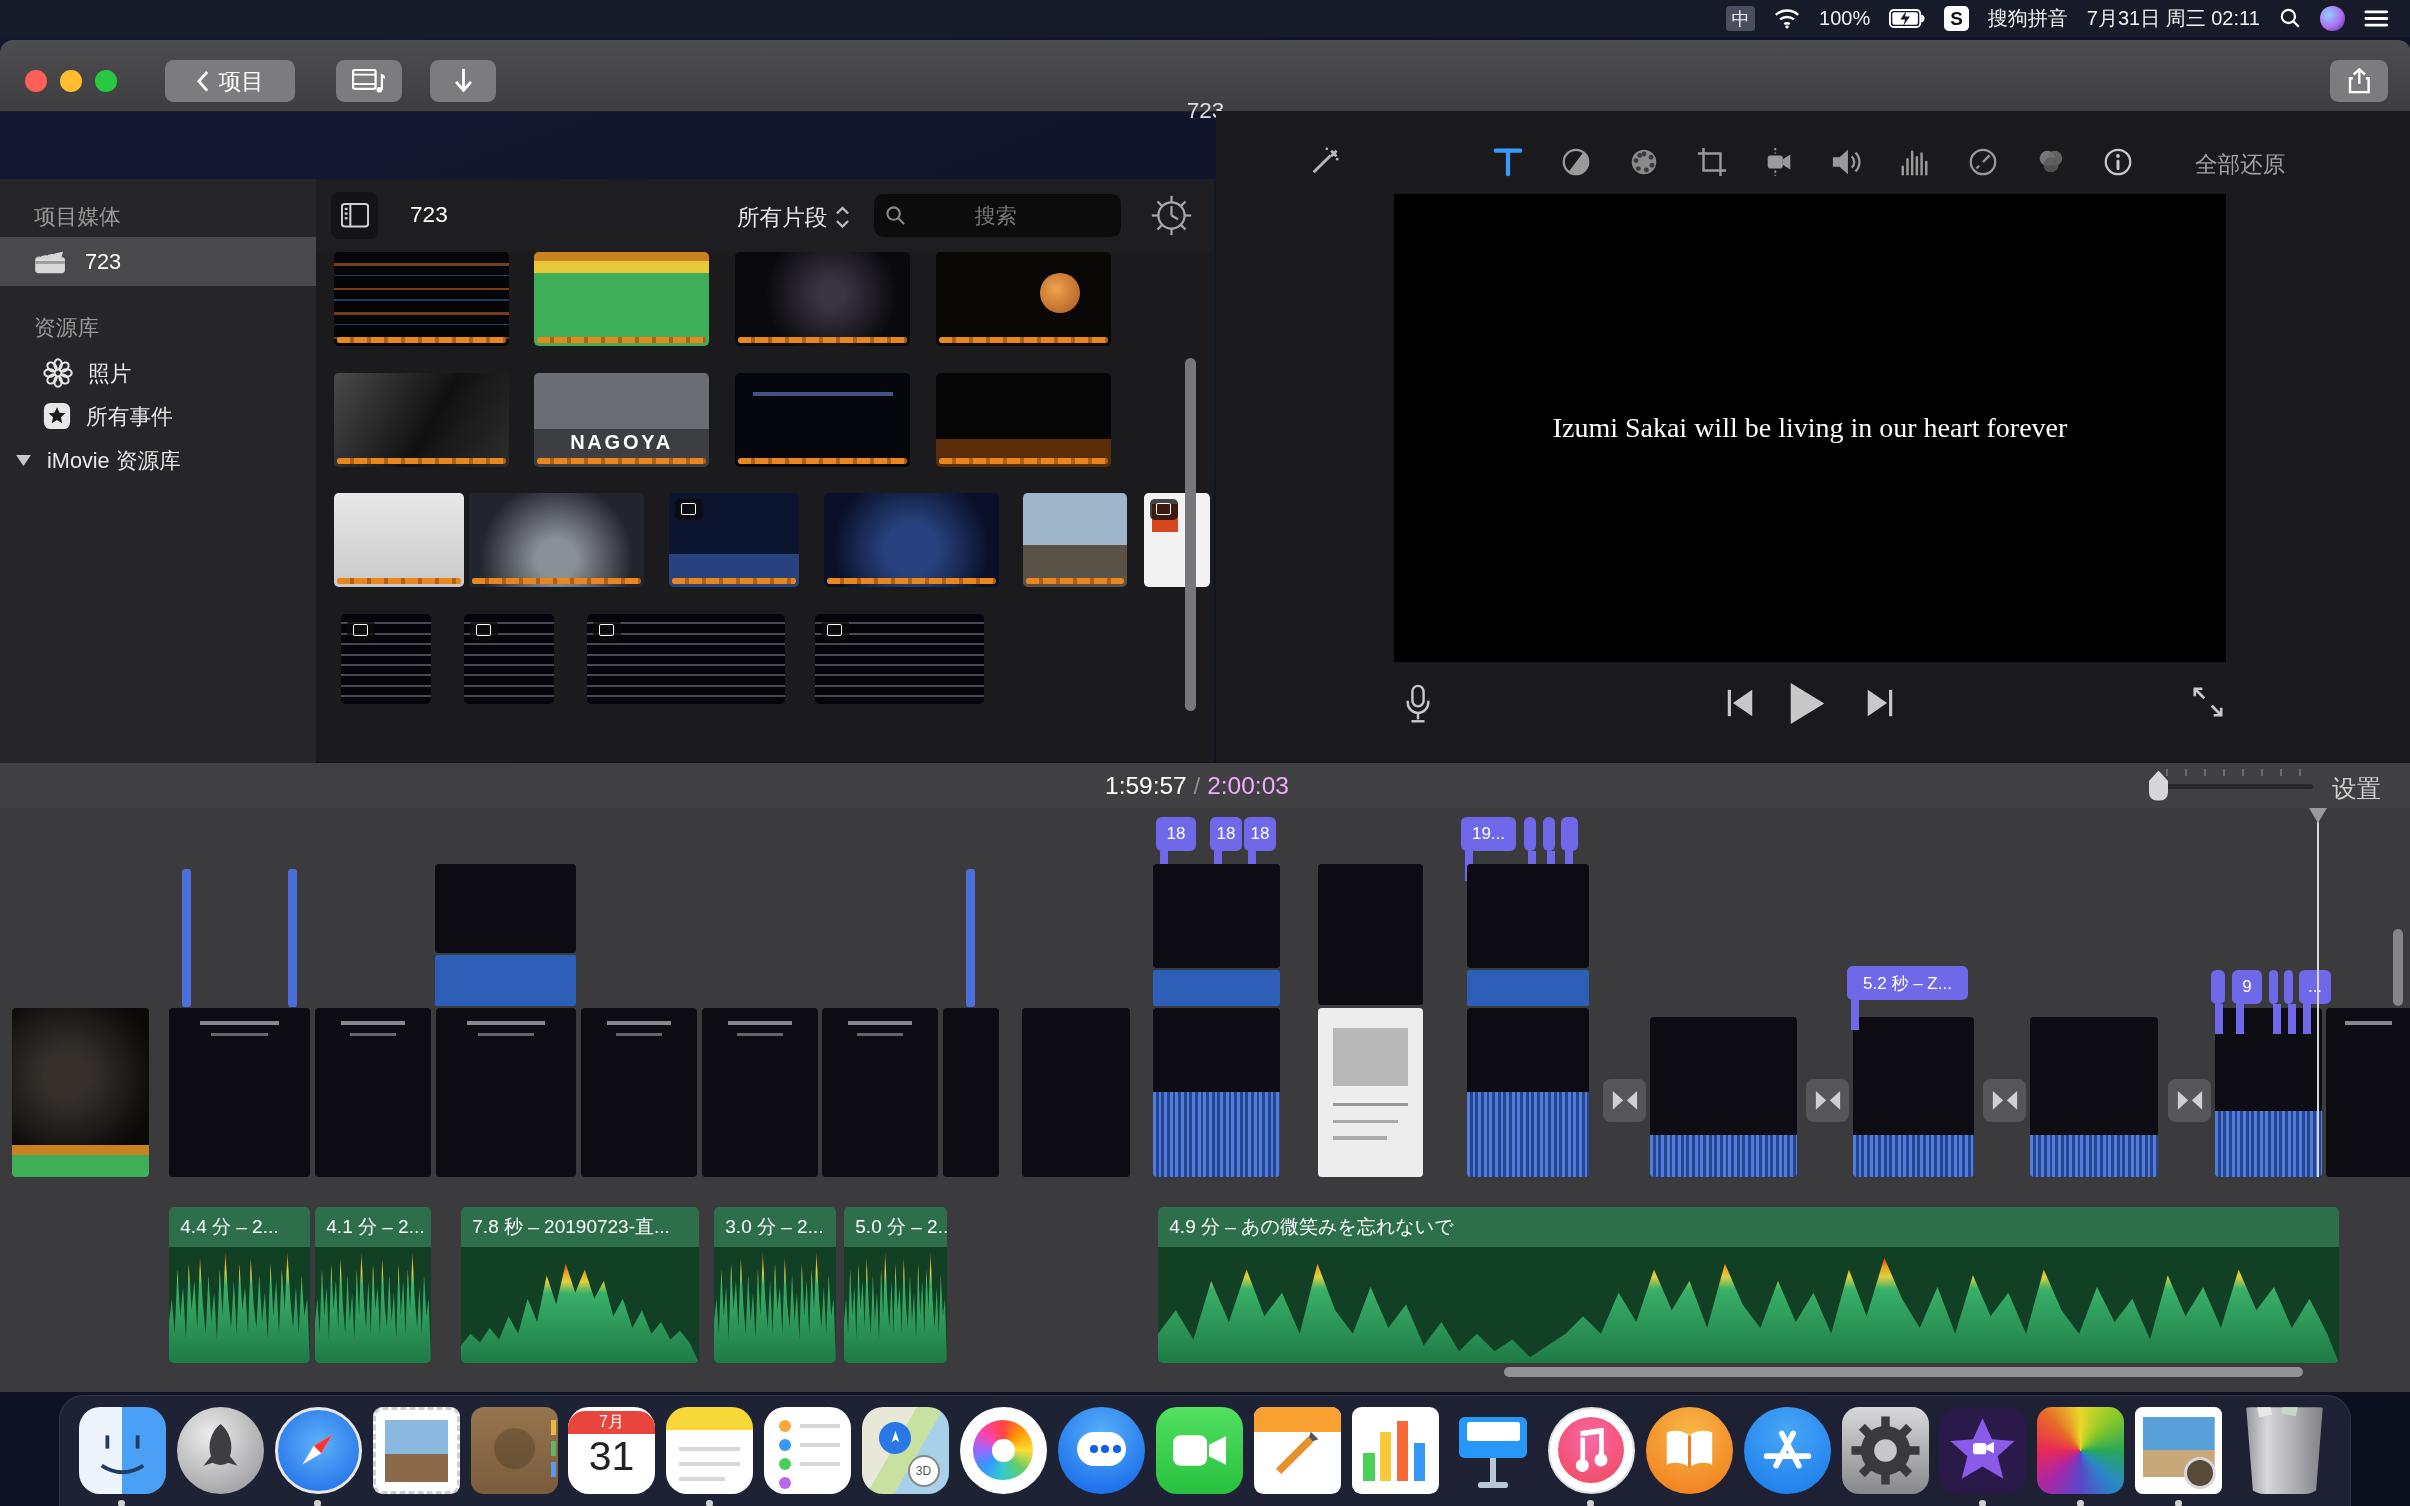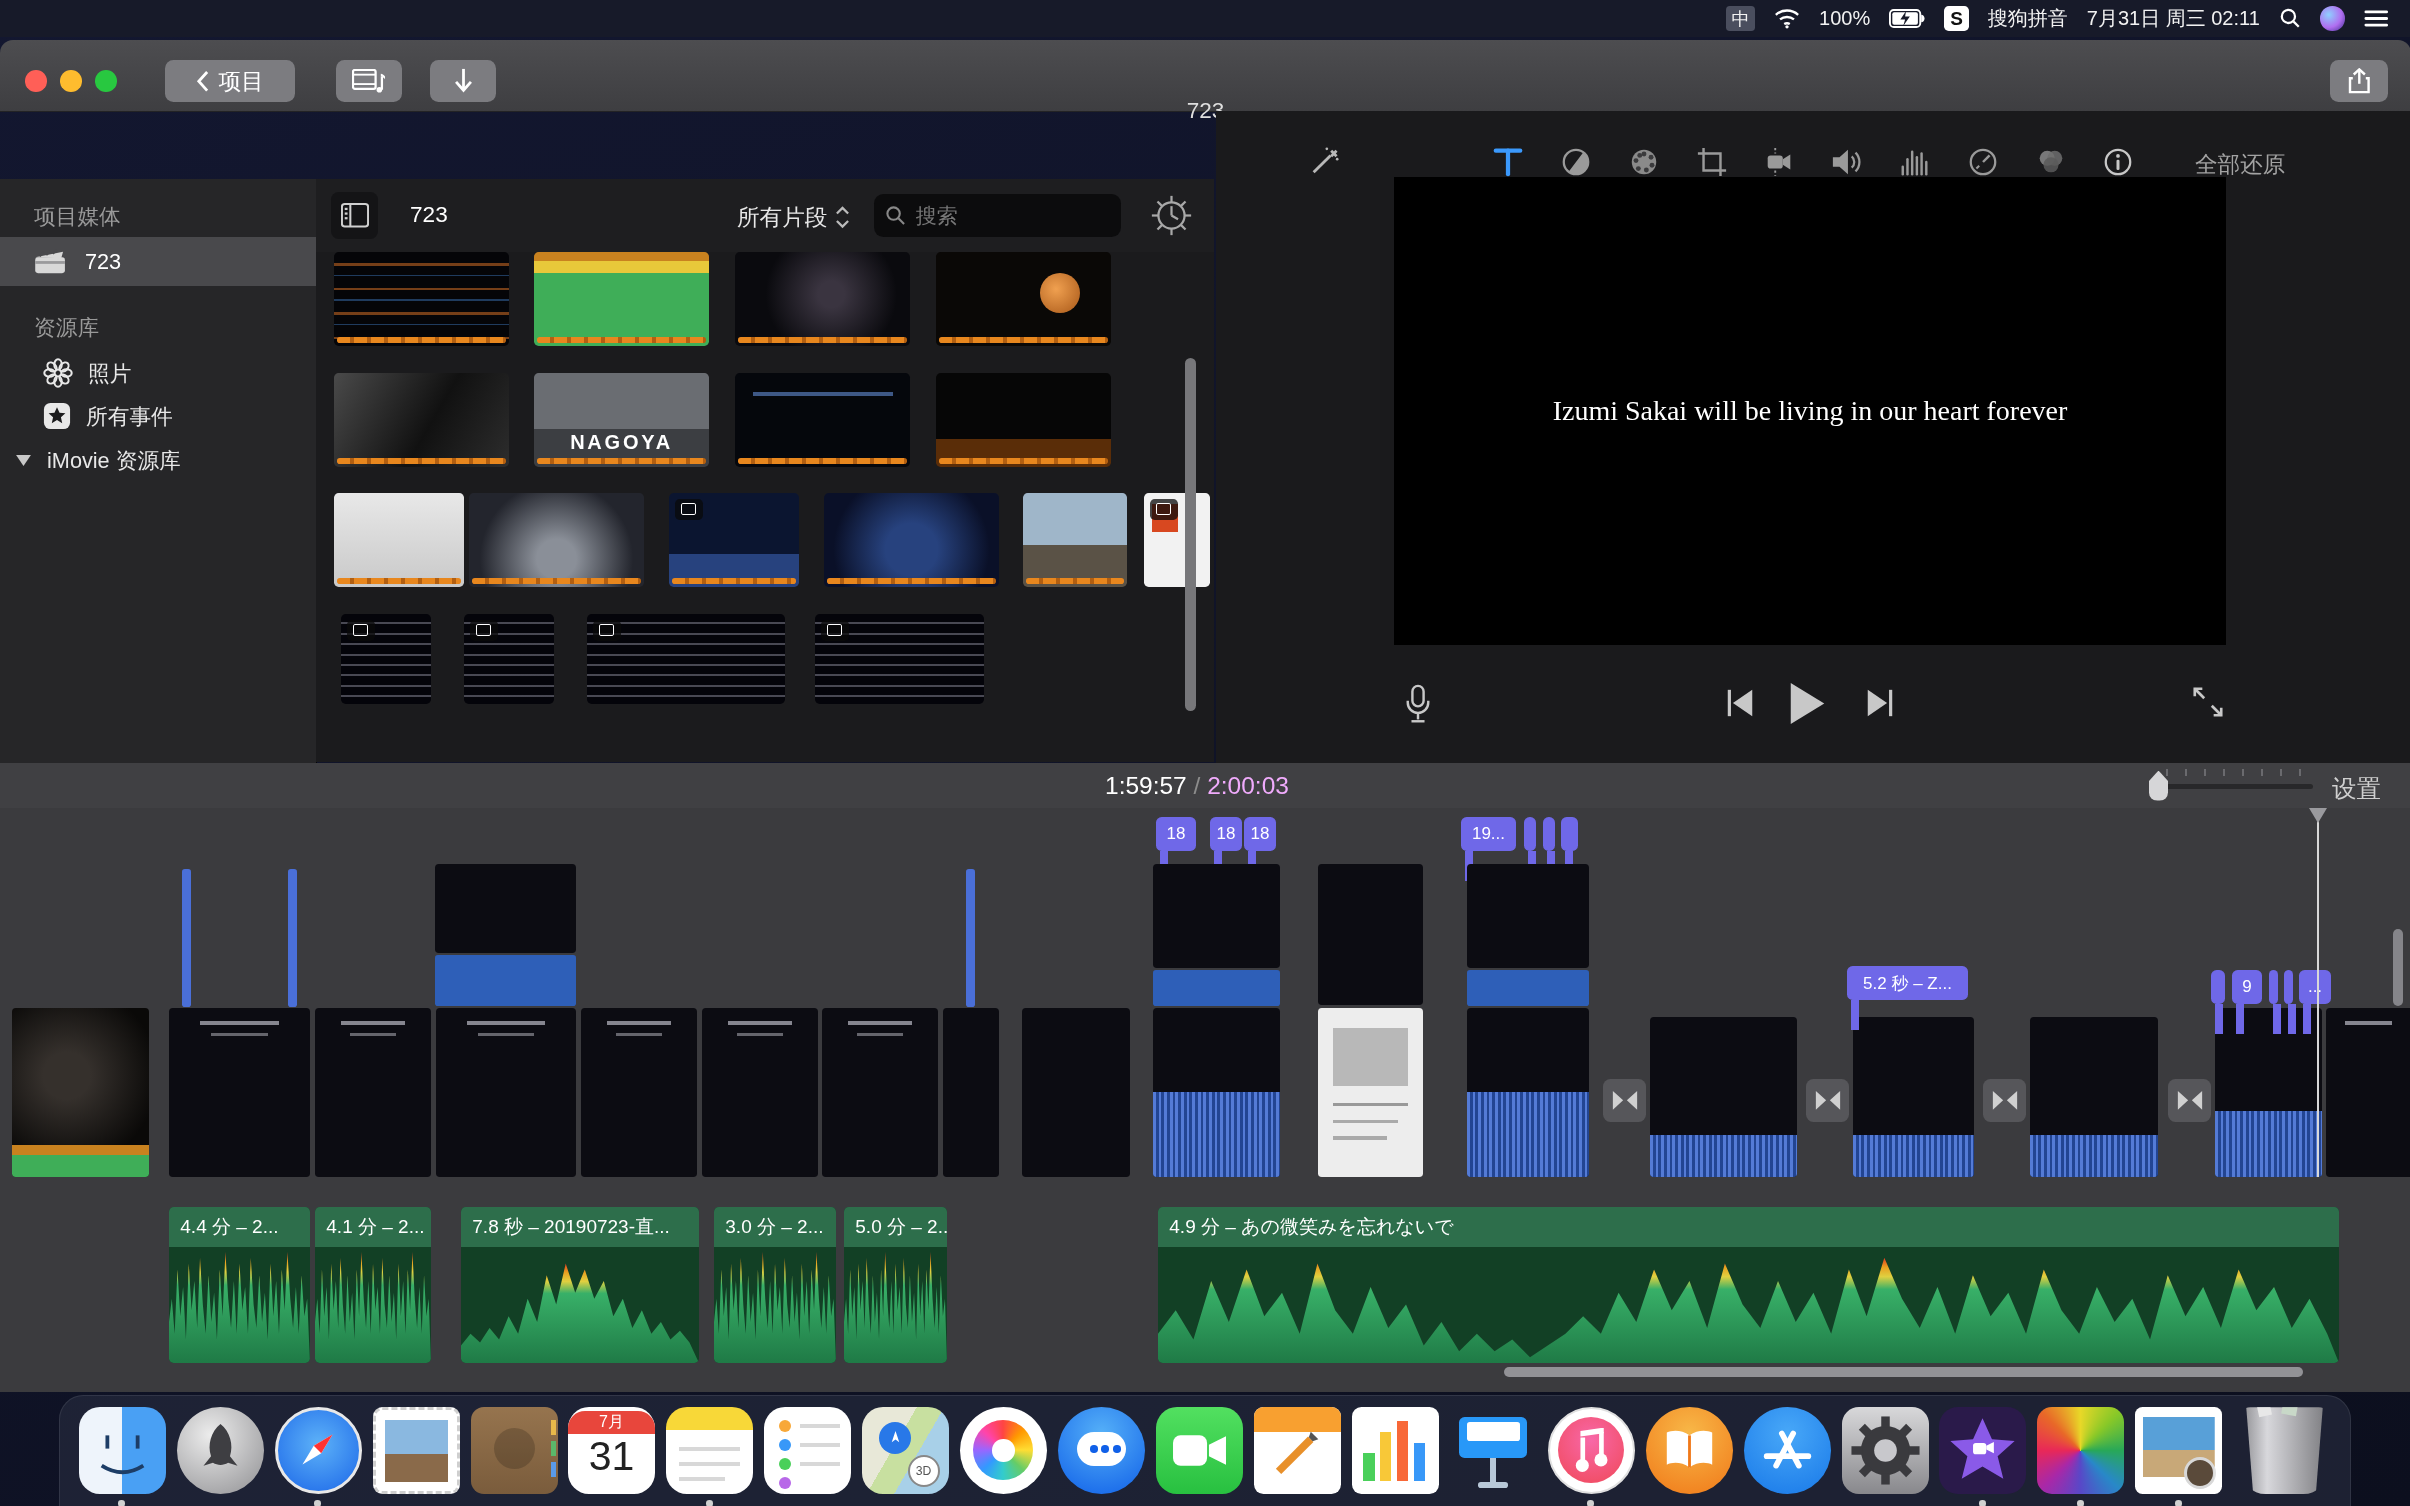--- a/index.html
+++ b/index.html
@@ -41,21 +41,21 @@
   .sb-sel{position:absolute;top:58px;left:0;right:0;height:49px;background:#49494c;display:flex;
     align-items:center;gap:17px;padding-left:34px;color:#fff;}
   .sb-row{position:absolute;left:0;right:0;height:38px;display:flex;align-items:center;gap:15px;
     padding-left:43px;color:#e8e8e8;}
   .mediahdr{position:absolute;top:179px;left:316px;width:898px;height:73px;background:#1e1e20;
     border-bottom:0.9px solid #060606;}
   .mb-grid{position:absolute;top:252px;left:316px;width:898px;height:510px;background:#1b1b1d;}
   .searchbox{position:absolute;left:558px;top:15px;width:247px;height:43px;background:#0c0c0d;
     border-radius:9.4px;display:flex;align-items:center;gap:7.5px;padding:0 11.3px;box-sizing:border-box;}
   .searchbox input{background:transparent;border:0;outline:0;color:#ddd;font-size:21px;width:160px;
-    font-family:"Liberation Sans",sans-serif;}
+    font-family:"Liberation Sans",sans-serif;text-align:center;}
   .searchbox input::placeholder{color:#777;}
   .thumb{position:absolute;border-radius:4.7px;overflow:hidden;background:#000;}
   .rangebar{position:absolute;left:2.8px;right:2.8px;bottom:2.8px;height:6.6px;border-radius:2.8px;
     background:repeating-linear-gradient(90deg,#e8871e 0 13px,#b35f10 13px 17px);}
   .cambadge{position:absolute;top:5.6px;left:5.6px;width:28px;height:21px;background:rgba(10,10,10,.75);
     border-radius:4.7px;display:flex;align-items:center;justify-content:center;}
   .cambadge i{width:13px;height:9.4px;border:1.9px solid #fff;border-radius:1.9px;display:block;}
   .nagoya{position:absolute;bottom:13px;left:0;right:0;text-align:center;color:#fff;
     font-weight:bold;letter-spacing:2.8px;font-size:20px;}
   .vscroll{position:absolute;left:1185px;top:358px;width:11.3px;height:353px;border-radius:5.6px;background:#77777a;}
@@ -79,21 +79,21 @@
   .art-crane{background:linear-gradient(180deg,#9fb6c9 0 55%,#5a5246 55% 100%);}
   .art-doc{background:#f2f2f2;}
   .art-doc:before{content:"";position:absolute;left:12%;top:12%;width:40%;height:30%;background:#d84820;}
   .art-list{background:#04040a repeating-linear-gradient(180deg,transparent 0 8.5px,rgba(200,200,220,.35) 8.5px 10.4px);}
   .art-woman{background:radial-gradient(circle at 45% 40%,#9aa2ac 0 20%,#3a3f48 70%);}
 
   
   .viewer{position:absolute;top:111px;left:1216px;right:0;height:652px;background:#1a1a1c;}
   .vt-ic{position:absolute;top:30px;width:41px;height:41px;display:flex;align-items:center;justify-content:center;}
   .reset{position:absolute;top:38px;left:979px;font-size:22.6px;color:#a3a3a3;}
-  .canvas{position:absolute;left:178px;top:66px;width:832px;height:468px;background:#000;
+  .canvas{position:absolute;left:178px;top:83px;width:832px;height:468px;background:#000;
     display:flex;align-items:center;justify-content:center;}
   .canvas span{font-family:"Liberation Serif","DejaVu Serif",serif;font-size:28px;color:#fff;}
   .transport{position:absolute;top:565px;left:0;right:0;height:66px;}
 
   
   .tlheader{position:absolute;top:763px;left:0;right:0;height:45px;background:#404043;
     border-bottom:0.9px solid #2a2a2c;font-size:24.5px;}
   .tlbody{position:absolute;top:808px;left:0;right:0;height:584px;background:#3b3b3e;}
   .flag{position:absolute;background:#6f68e8;color:#fff;border-radius:5.6px;font-size:17px;
     display:flex;align-items:center;justify-content:center;height:34px;}

